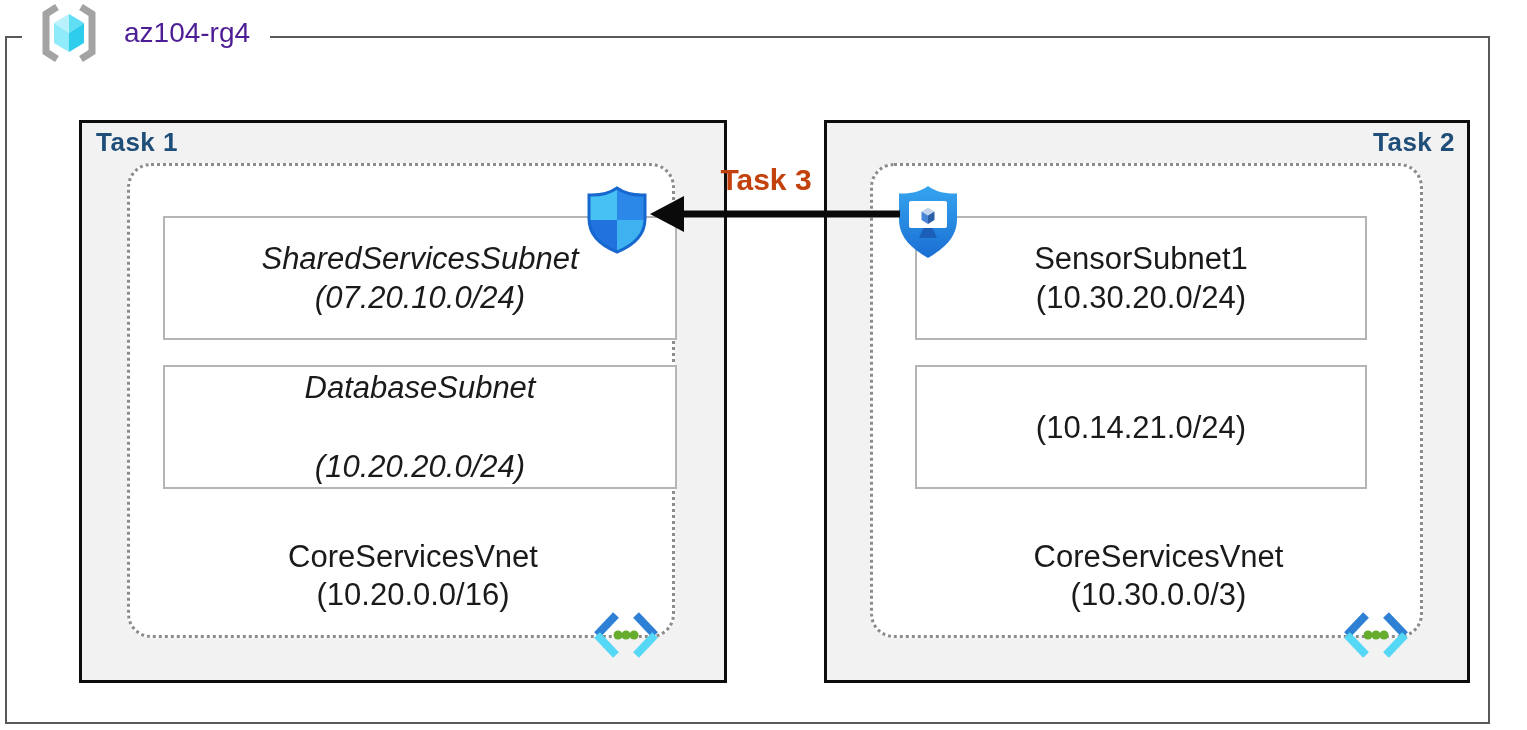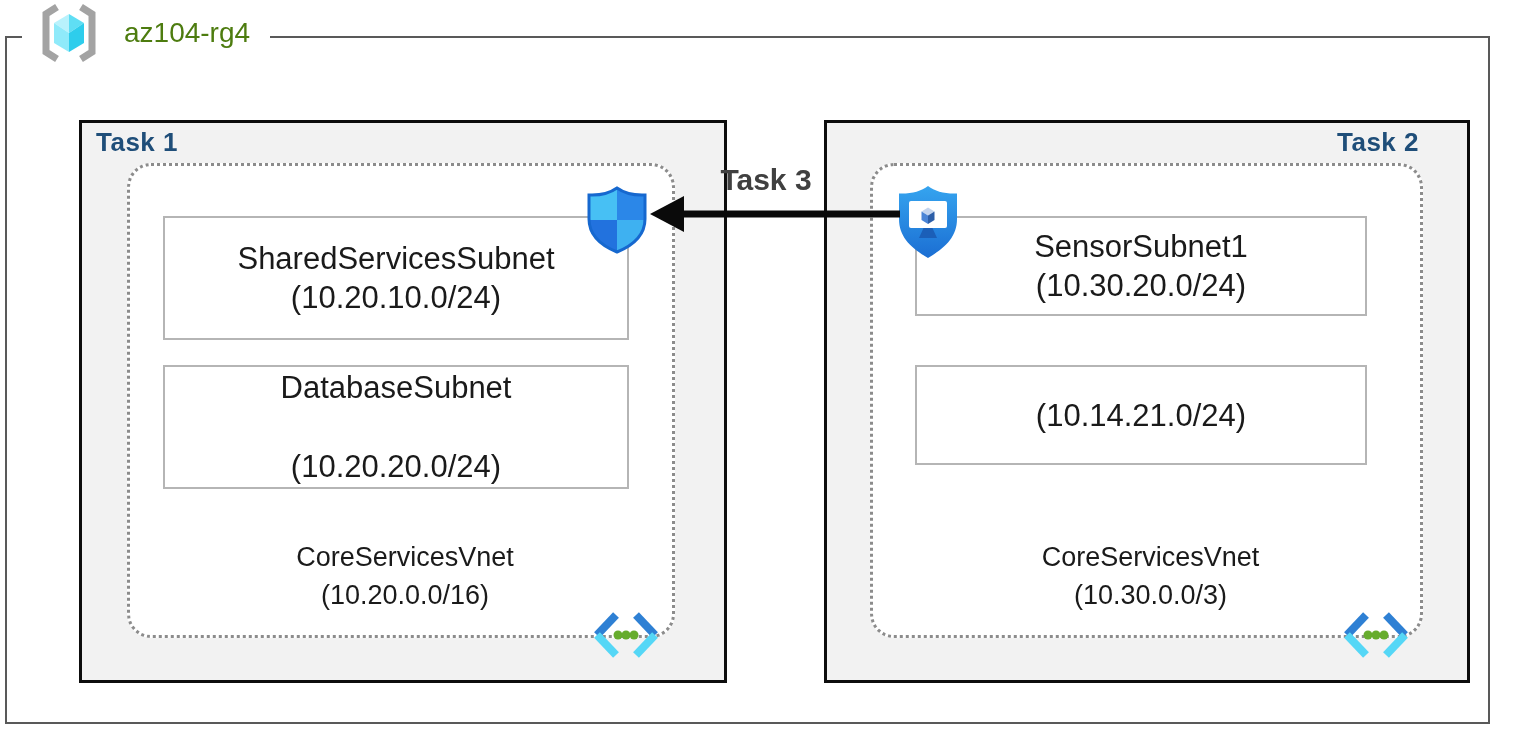--- a/index.html
+++ b/index.html
@@ -8,61 +8,61 @@
     font-family:"Liberation Sans",sans-serif;color:#1a1a1a;overflow:hidden;
   }
   .rg-frame{
     position:absolute;left:5px;top:36px;width:1485px;height:688px;
     border:2px solid #595959;box-sizing:border-box;background:transparent;
   }
   .rg-header{
     position:absolute;left:22px;top:2px;height:62px;background:#ffffff;
     display:flex;align-items:center;gap:18px;padding:0 20px 0 10px;
   }
-  .rg-label{font-size:28px;color:#4d7c0f;white-space:nowrap;}
+  .rg-label{font-size:28px;color:#4c1d95;white-space:nowrap;}
   .task-box{
     position:absolute;top:120px;height:563px;background:#f2f2f2;
     border:3px solid #0d0d0d;box-sizing:border-box;
   }
   #task1-box{left:79px;width:648px;}
   #task2-box{left:824px;width:646px;}
   .task-label{
     position:absolute;top:4px;font-size:26px;font-weight:bold;color:#1f4e79;
     letter-spacing:0.5px;white-space:nowrap;
   }
   #task1-box .task-label{left:14px;}
-  #task2-box .task-label{right:48px;}
+  #task2-box .task-label{right:12px;}
   .vnet{
     position:absolute;top:163px;height:475px;background:#ffffff;
     border:3px dotted #8c8c8c;border-radius:24px;box-sizing:border-box;
   }
   #vnet-core{left:127px;width:548px;}
   #vnet-mfg{left:870px;width:553px;}
   .subnet{
     position:absolute;background:#ffffff;border:2px solid #b5b5b5;box-sizing:border-box;
     display:flex;flex-direction:column;align-items:center;justify-content:center;
     font-size:31px;line-height:39px;text-align:center;
   }
-  #vnet-core .subnet{left:33px;width:466px;height:124px;}
-  #vnet-mfg .subnet{left:42px;width:452px;height:100px;}
+  #vnet-core .subnet{left:33px;width:514px;height:124px;font-style:italic;}
+  #vnet-mfg .subnet{left:42px;width:452px;height:124px;}
   .subnet.first{top:50px;}
   .subnet.second{top:199px;gap:40px;}
   .vnet-title{
-    position:absolute;top:372px;left:4px;width:100%;text-align:center;
-    font-size:27px;line-height:38px;
+    position:absolute;top:372px;left:12px;width:100%;text-align:center;
+    font-size:31px;line-height:38px;
   }
   .icon-abs{position:absolute;display:block;}
   #nsg-icon{left:584px;top:186px;}
   #asg-icon{left:894px;top:184px;}
   #arrow{left:648px;top:192px;}
   #vnet-icon-core{left:590px;top:611px;}
   #vnet-icon-mfg{left:1340px;top:611px;}
   .task3-label{
     position:absolute;left:700px;top:163px;width:132px;text-align:center;
-    font-size:30px;font-weight:bold;color:#404040;white-space:nowrap;
+    font-size:30px;font-weight:bold;color:#c2410c;white-space:nowrap;
   }
 </style>
 </head>
 <body>
 
 <div class="canvas">
 
   <div class="rg-frame"></div>
 
   <div class="rg-header">
@@ -81,21 +81,21 @@
     <div class="task-label">Task 1</div>
   </div>
 
   <div class="task-box" id="task2-box">
     <div class="task-label">Task 2</div>
   </div>
 
   <div class="vnet" id="vnet-core">
     <div class="subnet first">
       <span>SharedServicesSubnet</span>
-      <span>(10.20.10.0/24)</span>
+      <span>(07.20.10.0/24)</span>
     </div>
     <div class="subnet second">
       <span>DatabaseSubnet</span>
       <span>(10.20.20.0/24)</span>
     </div>
     <div class="vnet-title">
       <div>CoreServicesVnet</div>
       <div>(10.20.0.0/16)</div>
     </div>
   </div>

